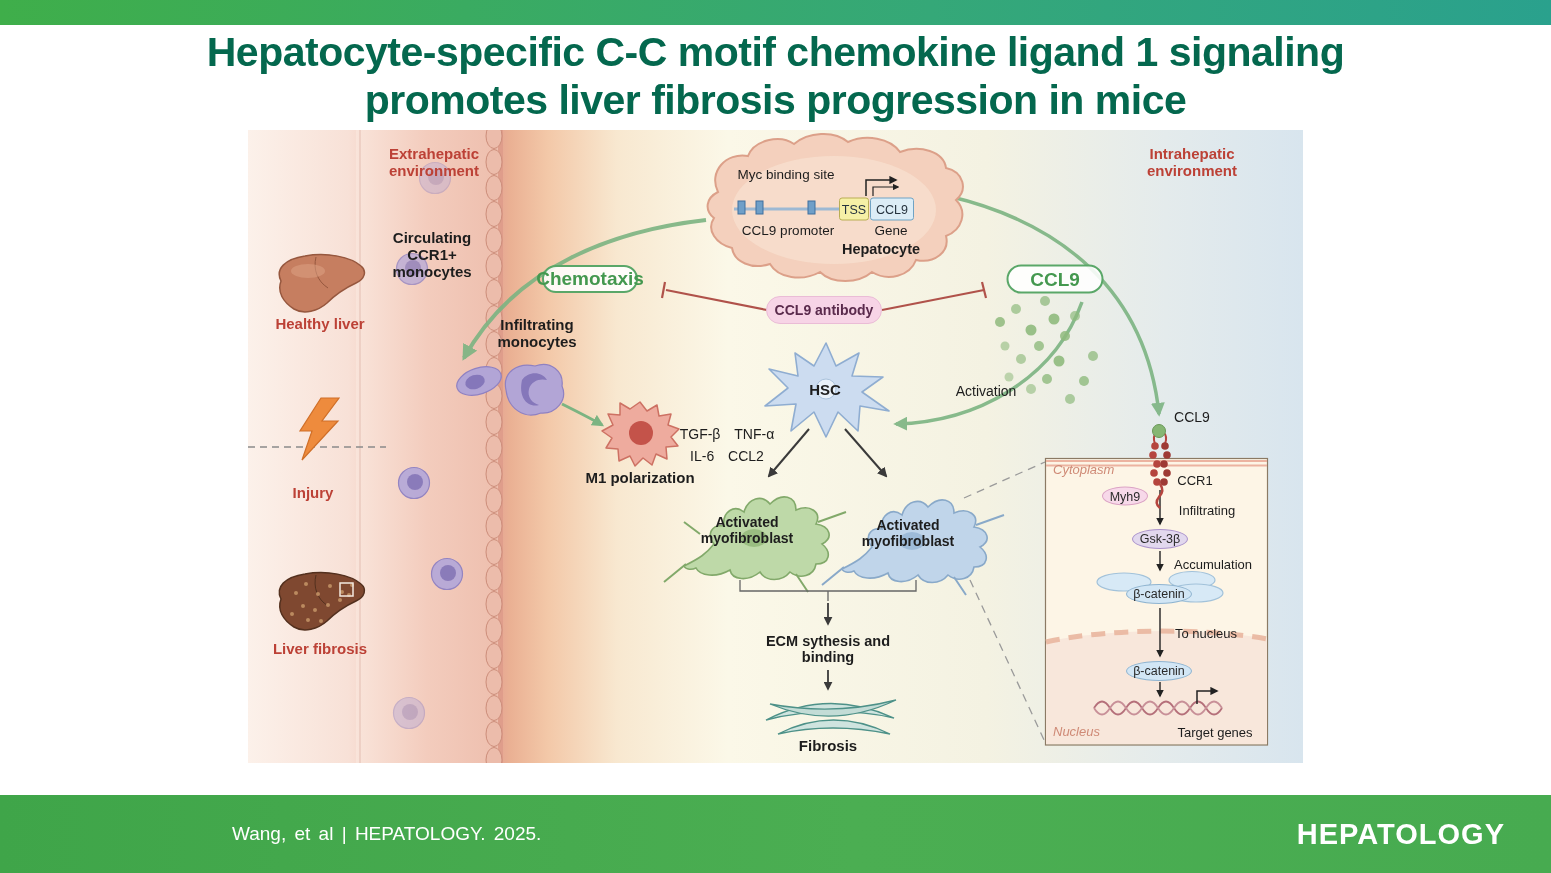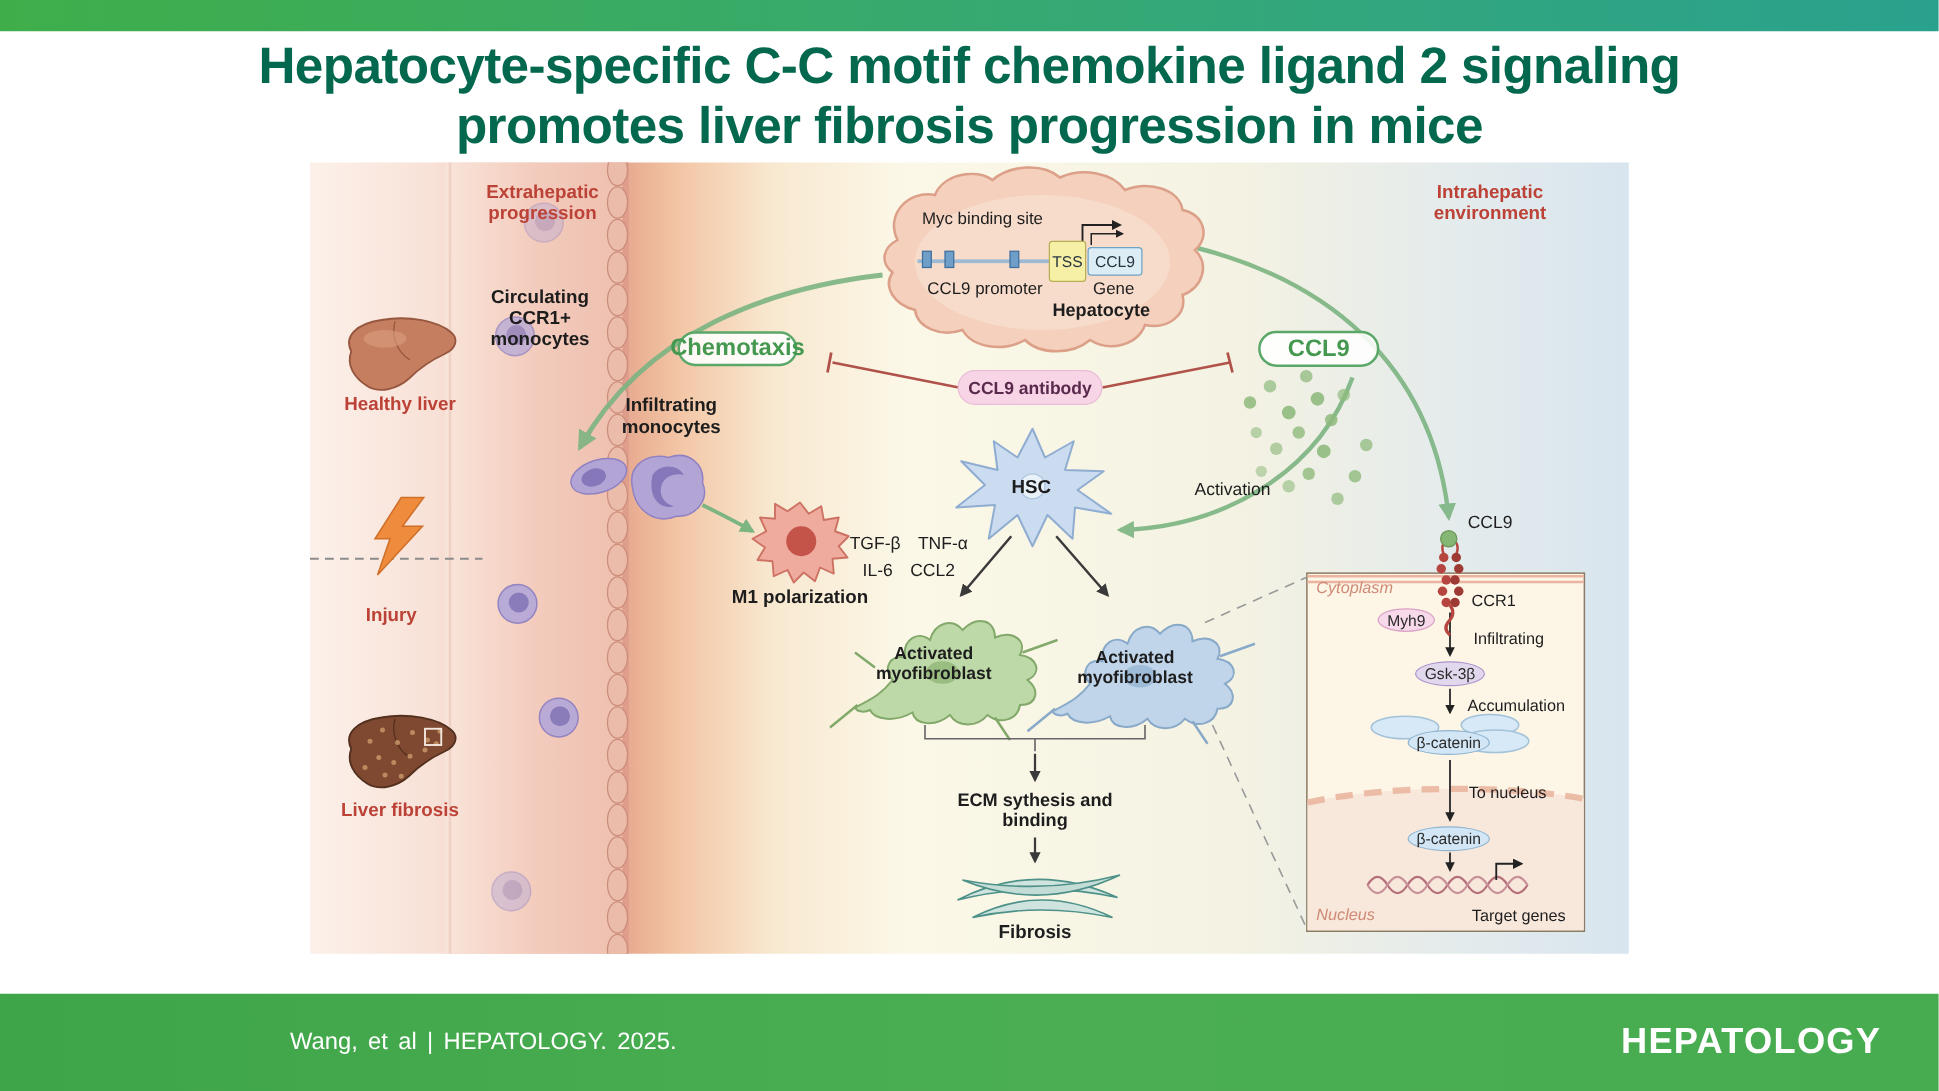--- a/index.html
+++ b/index.html
@@ -71,21 +71,21 @@
   .logo{ position:absolute; left:45px; top:0; height:100%; display:flex; align-items:center; gap:9px; }
   .logo-text{ font-size:28px; font-weight:bold; letter-spacing:1px; }
   .citation{ position:absolute; left:232px; top:50%; transform:translateY(-50%); font-size:19px; word-spacing:3px; }
   .journal{ position:absolute; right:46px; top:50%; transform:translateY(-50%); font-size:29px; font-weight:bold; letter-spacing:1px; }
 </style>
 </head>
 <body>
 
 <div class="topbar"></div>
 
-<h1 class="title">Hepatocyte-specific C-C motif chemokine ligand 2 signaling
+<h1 class="title">Hepatocyte-specific C-C motif chemokine ligand 1 signaling
 promotes liver fibrosis progression in mice</h1>
 
 <div class="diagram">
 
   <svg width="1055" height="633" viewBox="0 0 1055 633">
     <defs>
       <marker id="mg" viewBox="0 0 10 10" markerWidth="4" markerHeight="4" refX="8" refY="5" orient="auto">
           <path d="M0,0L10,5L0,10z" fill="#7cb482"></path>
         </marker>
       <marker id="md" viewBox="0 0 10 10" markerWidth="5" markerHeight="5" refX="8" refY="5" orient="auto">
@@ -309,34 +309,34 @@
           <circle cx="916" cy="334" r="3.8"></circle>
           <circle cx="919" cy="343" r="3.8"></circle>
           <circle cx="916" cy="352" r="3.8"></circle>
       </g>
       <path d="M 912,354 q 5,7 -1,13 q -5,6 1,11" stroke="#b5453e" stroke-width="2.5" fill="none"></path>
     </g>
     <circle cx="911" cy="301" r="6.5" fill="#86b673" stroke="#6a9858" stroke-width="1"></circle>
   </svg>
 
   <div class="label blk red" style="left:186px;top:16px">Extrahepatic
-progression</div>
+environment</div>
   <div class="label blk red" style="left:944px;top:16px">Intrahepatic
 environment</div>
   <div class="label blk" style="left:184px;top:100px">Circulating
 CCR1+
 monocytes</div>
   <div class="label blk red" style="left:72px;top:186px">Healthy liver</div>
   <div class="label blk red" style="left:65px;top:355px">Injury</div>
   <div class="label blk red" style="left:72px;top:511px">Liver fibrosis</div>
   <div class="label blk" style="left:289px;top:187px">Infiltrating
 monocytes</div>
 
   <div class="label sm" style="left:538px;top:37px">Myc binding site</div>
-  <div class="chip tss" style="left:606px;top:79px;width:30px;height:33px">TSS</div>
+  <div class="chip tss" style="left:606px;top:79px;width:30px;height:23px">TSS</div>
   <div class="chip gene" style="left:644px;top:79px;width:44px;height:23px">CCL9</div>
   <div class="label sm" style="left:540px;top:93px">CCL9 promoter</div>
   <div class="label sm" style="left:643px;top:93px">Gene</div>
   <div class="label bold" style="left:633px;top:111px;font-size:14.5px">Hepatocyte</div>
 
   <div class="pill green" style="left:342px;top:149px;width:96px;height:28px">Chemotaxis</div>
   <div class="pill green" style="left:807px;top:149px;width:97px;height:29px">CCL9</div>
   <div class="pill pink" style="left:576px;top:180px;width:116px;height:28px">CCL9 antibody</div>
 
   <div class="label blk" style="left:577px;top:252px">HSC</div>

